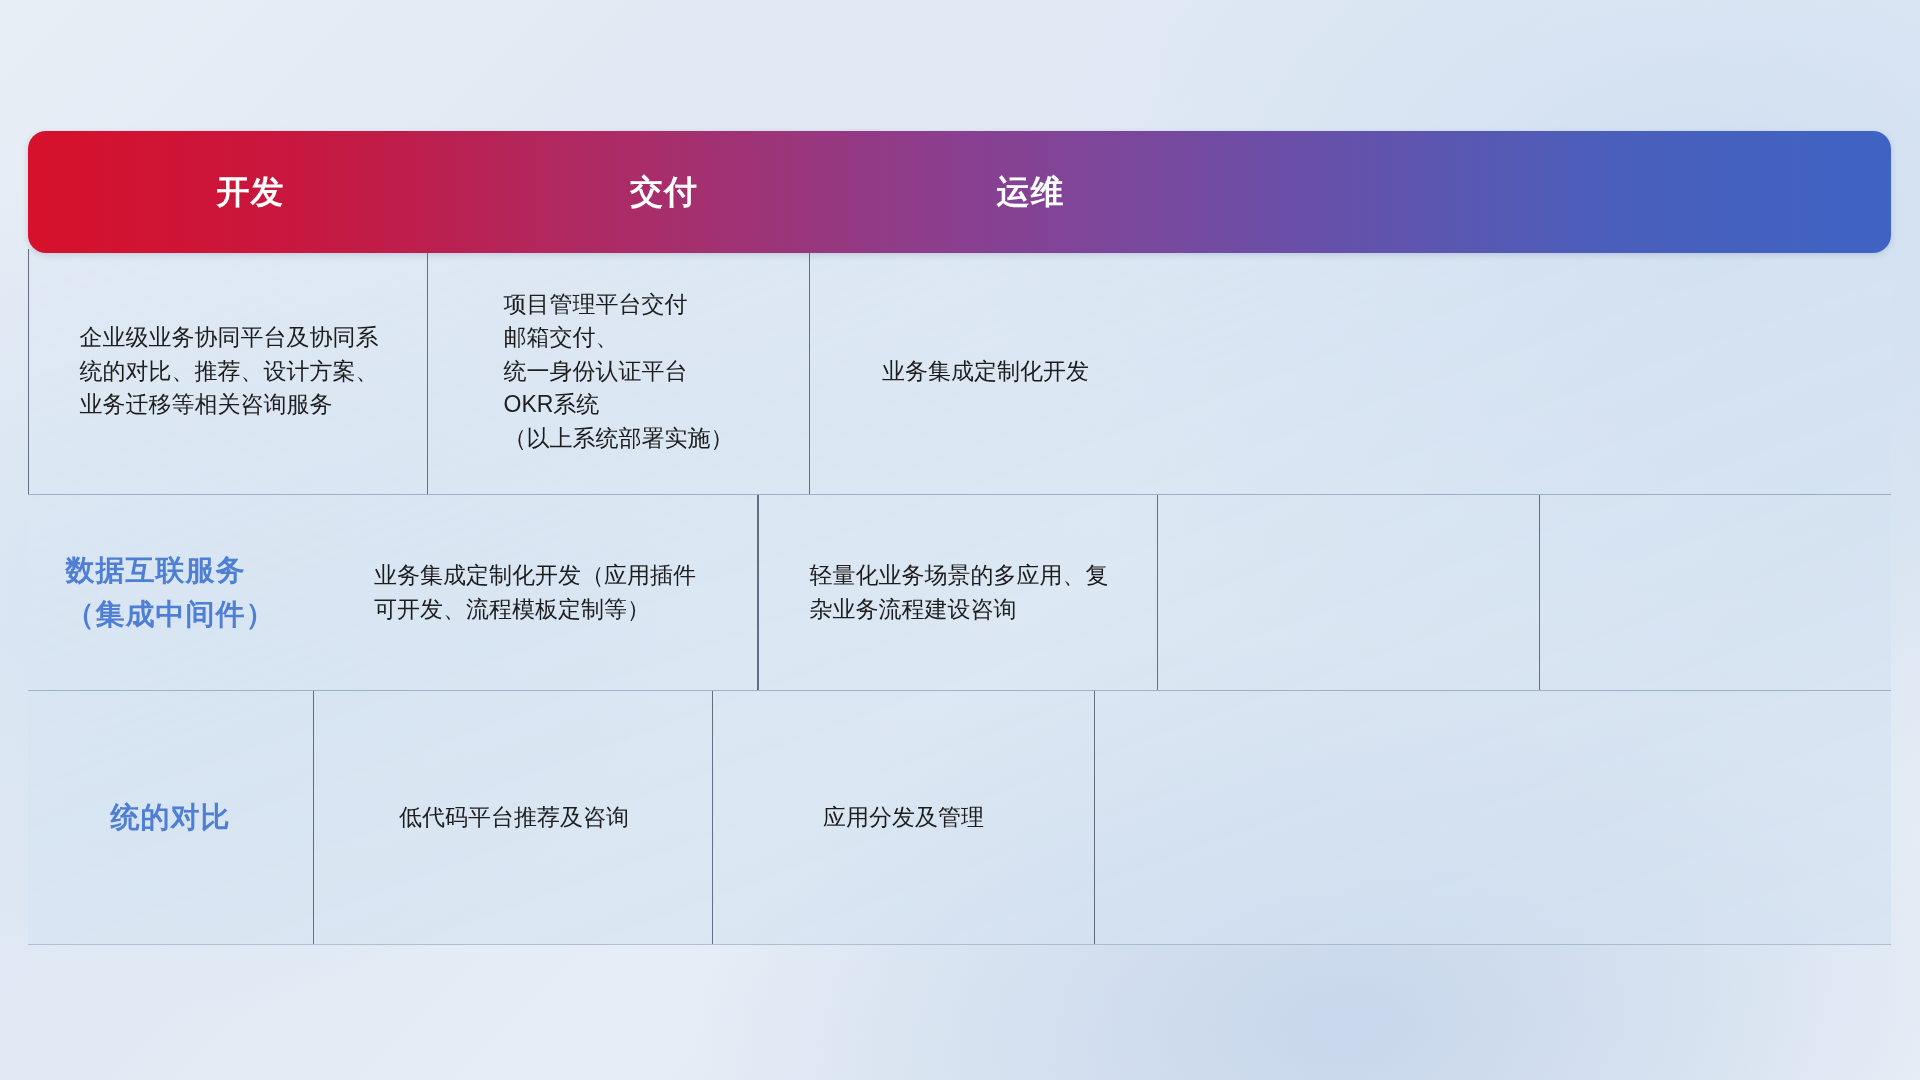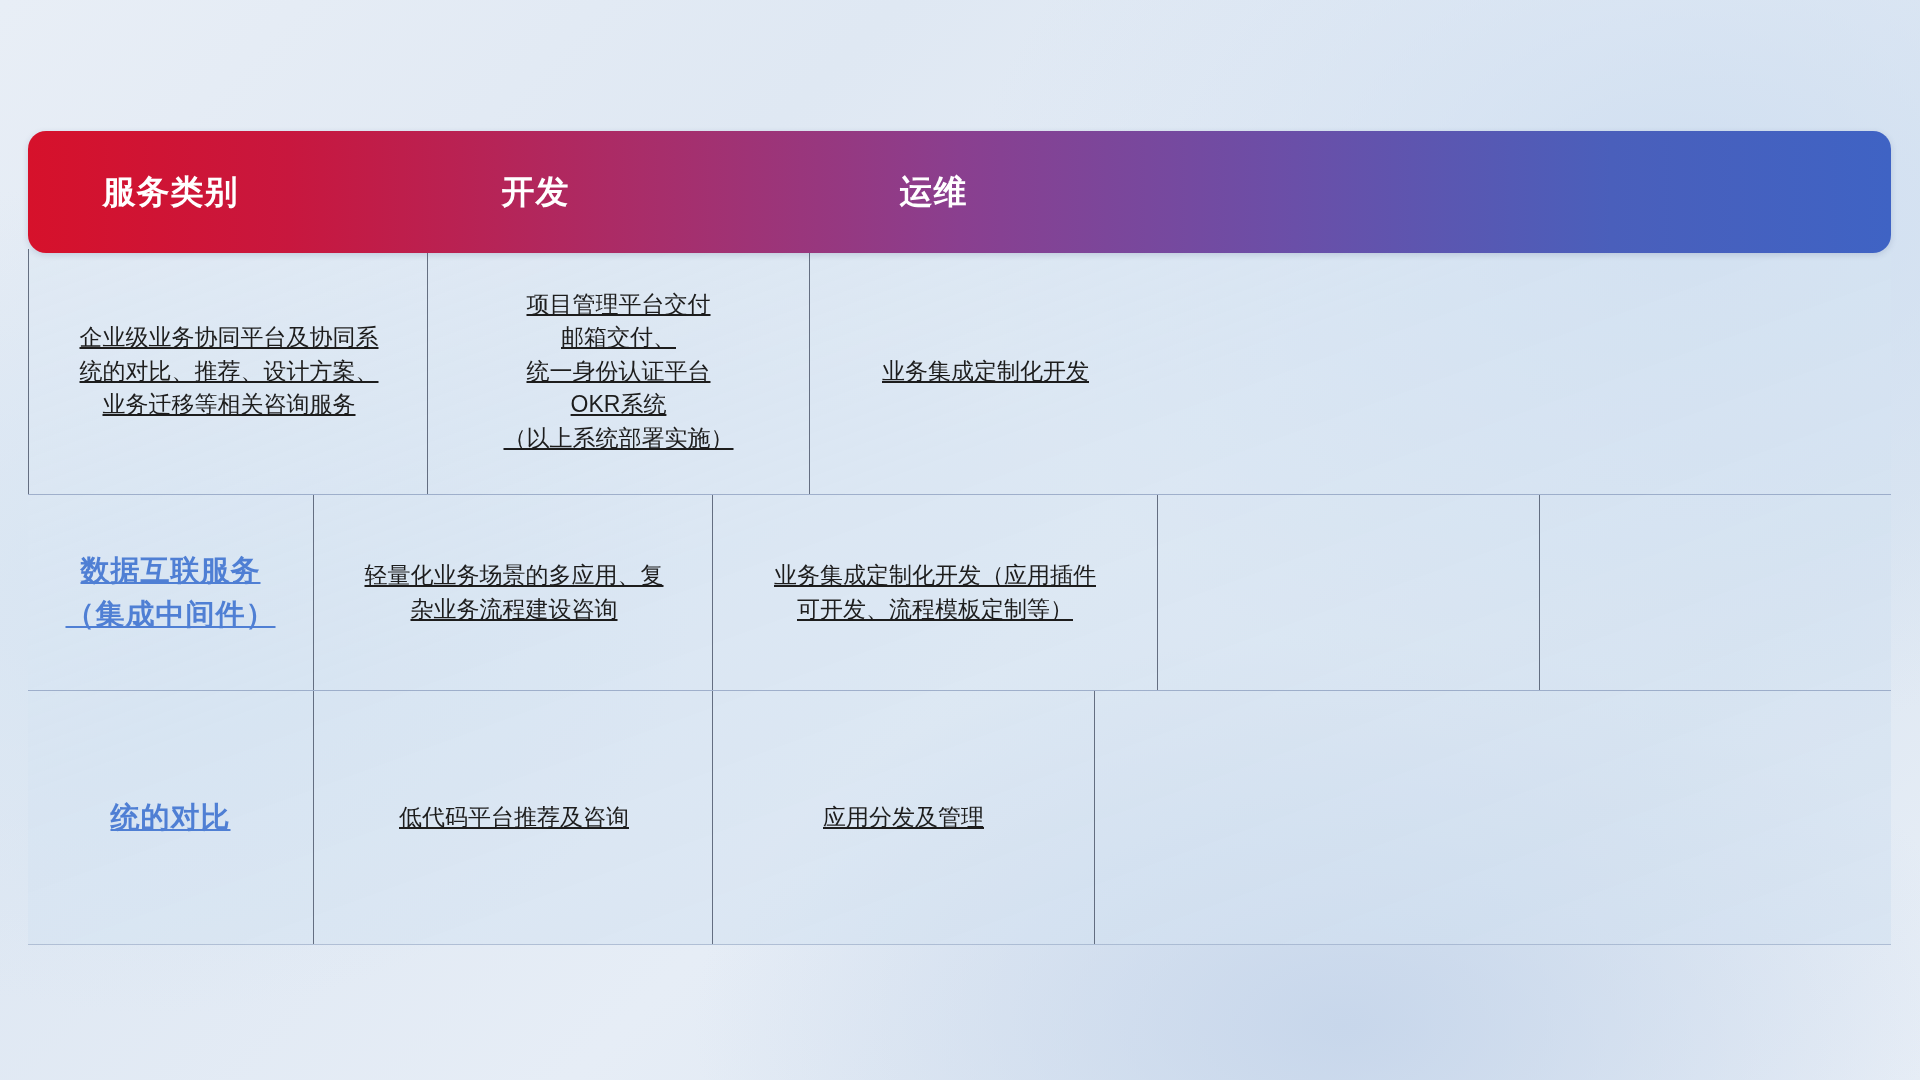--- a/index.html
+++ b/index.html
@@ -57,28 +57,27 @@
   .row {
     display: flex;
     border-bottom: 1px solid rgba(110,130,170,0.55);
   }
   .row:last-child { border-bottom: none; }
   .cell {
     box-sizing: border-box;
     display: flex;
     align-items: center;
     justify-content: center;
-    text-align: center;
+    text-align: left;
     padding: 10px 14px;
     font-size: 23px;
     line-height: 1.45;
     color: #1d1d1d;
     border-right: 1px solid rgba(70,80,100,0.8);
     white-space: pre-line;
-    text-decoration: underline;
   }
   .cell:last-child { border-right: none; }
   .cell.cat {
     border-right: none;
     color: #4f7fd4;
     font-size: 29px;
     font-weight: bold;
     letter-spacing: 1px;
     line-height: 1.5;
   }
@@ -94,46 +93,46 @@
   .r0 { height: 245px; }
   .r1 { height: 195px; }
   .r2 { height: 253px; }
 </style>
 </head>
 <body>
 
 <div id="table-wrap">
 
   <div class="header-bar">
-    <div class="header-cell w0">服务类别</div>
     <div class="header-cell w2">开发</div>
+    <div class="header-cell w3">交付</div>
     <div class="header-cell w4">运维</div>
   </div>
 
   <div class="body-grid">
 
     <div class="row r0">
       <div class="cell c2 w1">企业级业务协同平台及协同系
 统的对比、推荐、设计方案、
 业务迁移等相关咨询服务</div>
       <div class="cell w3">项目管理平台交付
 邮箱交付、
 统一身份认证平台
 OKR系统
 （以上系统部署实施）</div>
       <div class="cell w4">业务集成定制化开发</div>
     </div>
 
     <div class="row r1">
       <div class="cell cat w0">数据互联服务
 （集成中间件）</div>
+      <div class="cell w2">业务集成定制化开发（应用插件
+可开发、流程模板定制等）</div>
       <div class="cell c2 w1">轻量化业务场景的多应用、复
 杂业务流程建设咨询</div>
-      <div class="cell w2">业务集成定制化开发（应用插件
-可开发、流程模板定制等）</div>
       <div class="cell w3"></div>
       <div class="cell w4"></div>
     </div>
 
     <div class="row r2">
       <div class="cell cat w0">统的对比</div>
       <div class="cell c2 w1">低代码平台推荐及咨询</div>
       <div class="cell w3">应用分发及管理</div>
       <div class="cell w4"></div>
     </div>

